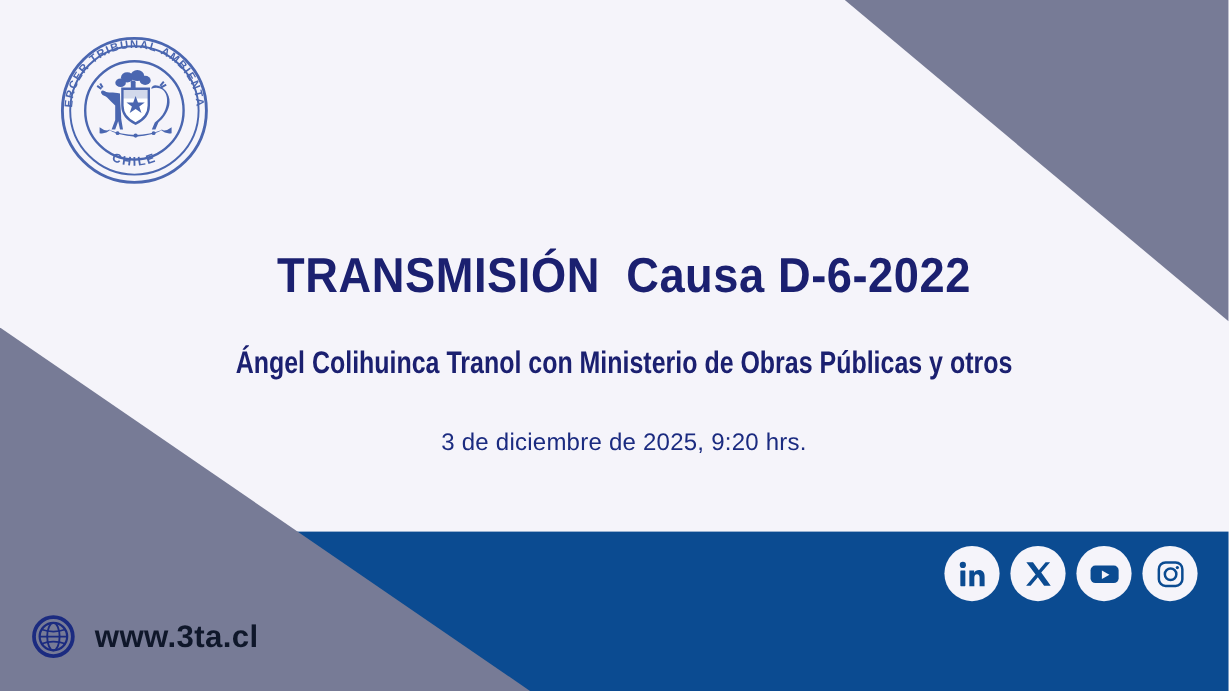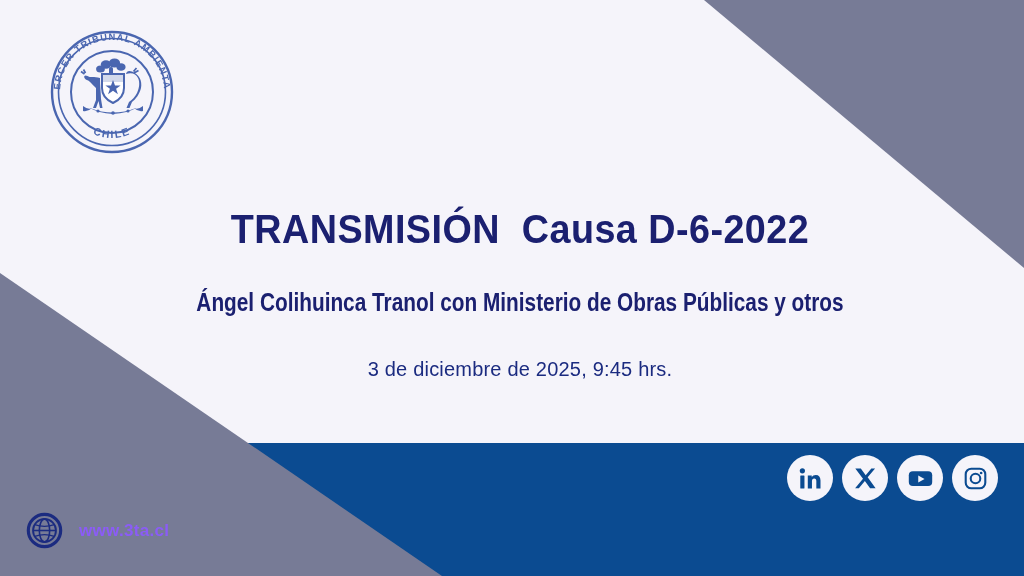--- a/index.html
+++ b/index.html
@@ -110,23 +110,23 @@
   .site-row {
     position:absolute;
     left:26px;
     top:512px;
     display:flex;
     align-items:center;
     gap:16px;
   }
   .site-row .globe svg { display:block; }
   .site-url {
-    font-size:17px;
+    font-size:26px;
     font-weight:bold;
-    color:#8b5cf6;
+    color:#0f172a;
     letter-spacing:0.3px;
   }
 </style>
 </head>
 <body>
 
 <div class="slide">
 
   <div class="bg-layer">
     <div class="tri-top-right"></div>
@@ -190,21 +190,21 @@
           <circle cx="77" cy="97" r="1.8"></circle>
           <circle cx="92" cy="95" r="1.6"></circle>
         </g>
       </g>
     </svg>
   </div>
 
   <div class="text-block">
     <div class="title">TRANSMISIÓN  Causa D-6-2022</div>
     <div class="subtitle">Ángel Colihuinca Tranol con Ministerio de Obras Públicas y otros</div>
-    <div class="datetime">3 de diciembre de 2025, 9:45 hrs.</div>
+    <div class="datetime">3 de diciembre de 2025, 9:20 hrs.</div>
   </div>
 
   <div class="social-row">
 
     <div class="social-btn">
       <span>
         <svg width="25" height="25" viewBox="0 0 24 24" fill="#0b4b91" aria-hidden="true">
           <rect x="2.2" y="9" width="4" height="12.6" rx="0.5"></rect>
           <circle cx="4.2" cy="4.6" r="2.5"></circle>
           <path d="M9.4 9h3.8v1.8c0.8-1.3 2.1-2.1 3.9-2.1 2.9 0 4.5 1.9 4.5 5.3v7.6h-4v-6.9c0-1.7-0.6-2.7-2.1-2.7-1.3 0-2.1 0.9-2.1 2.7v6.9h-4z"></path>

